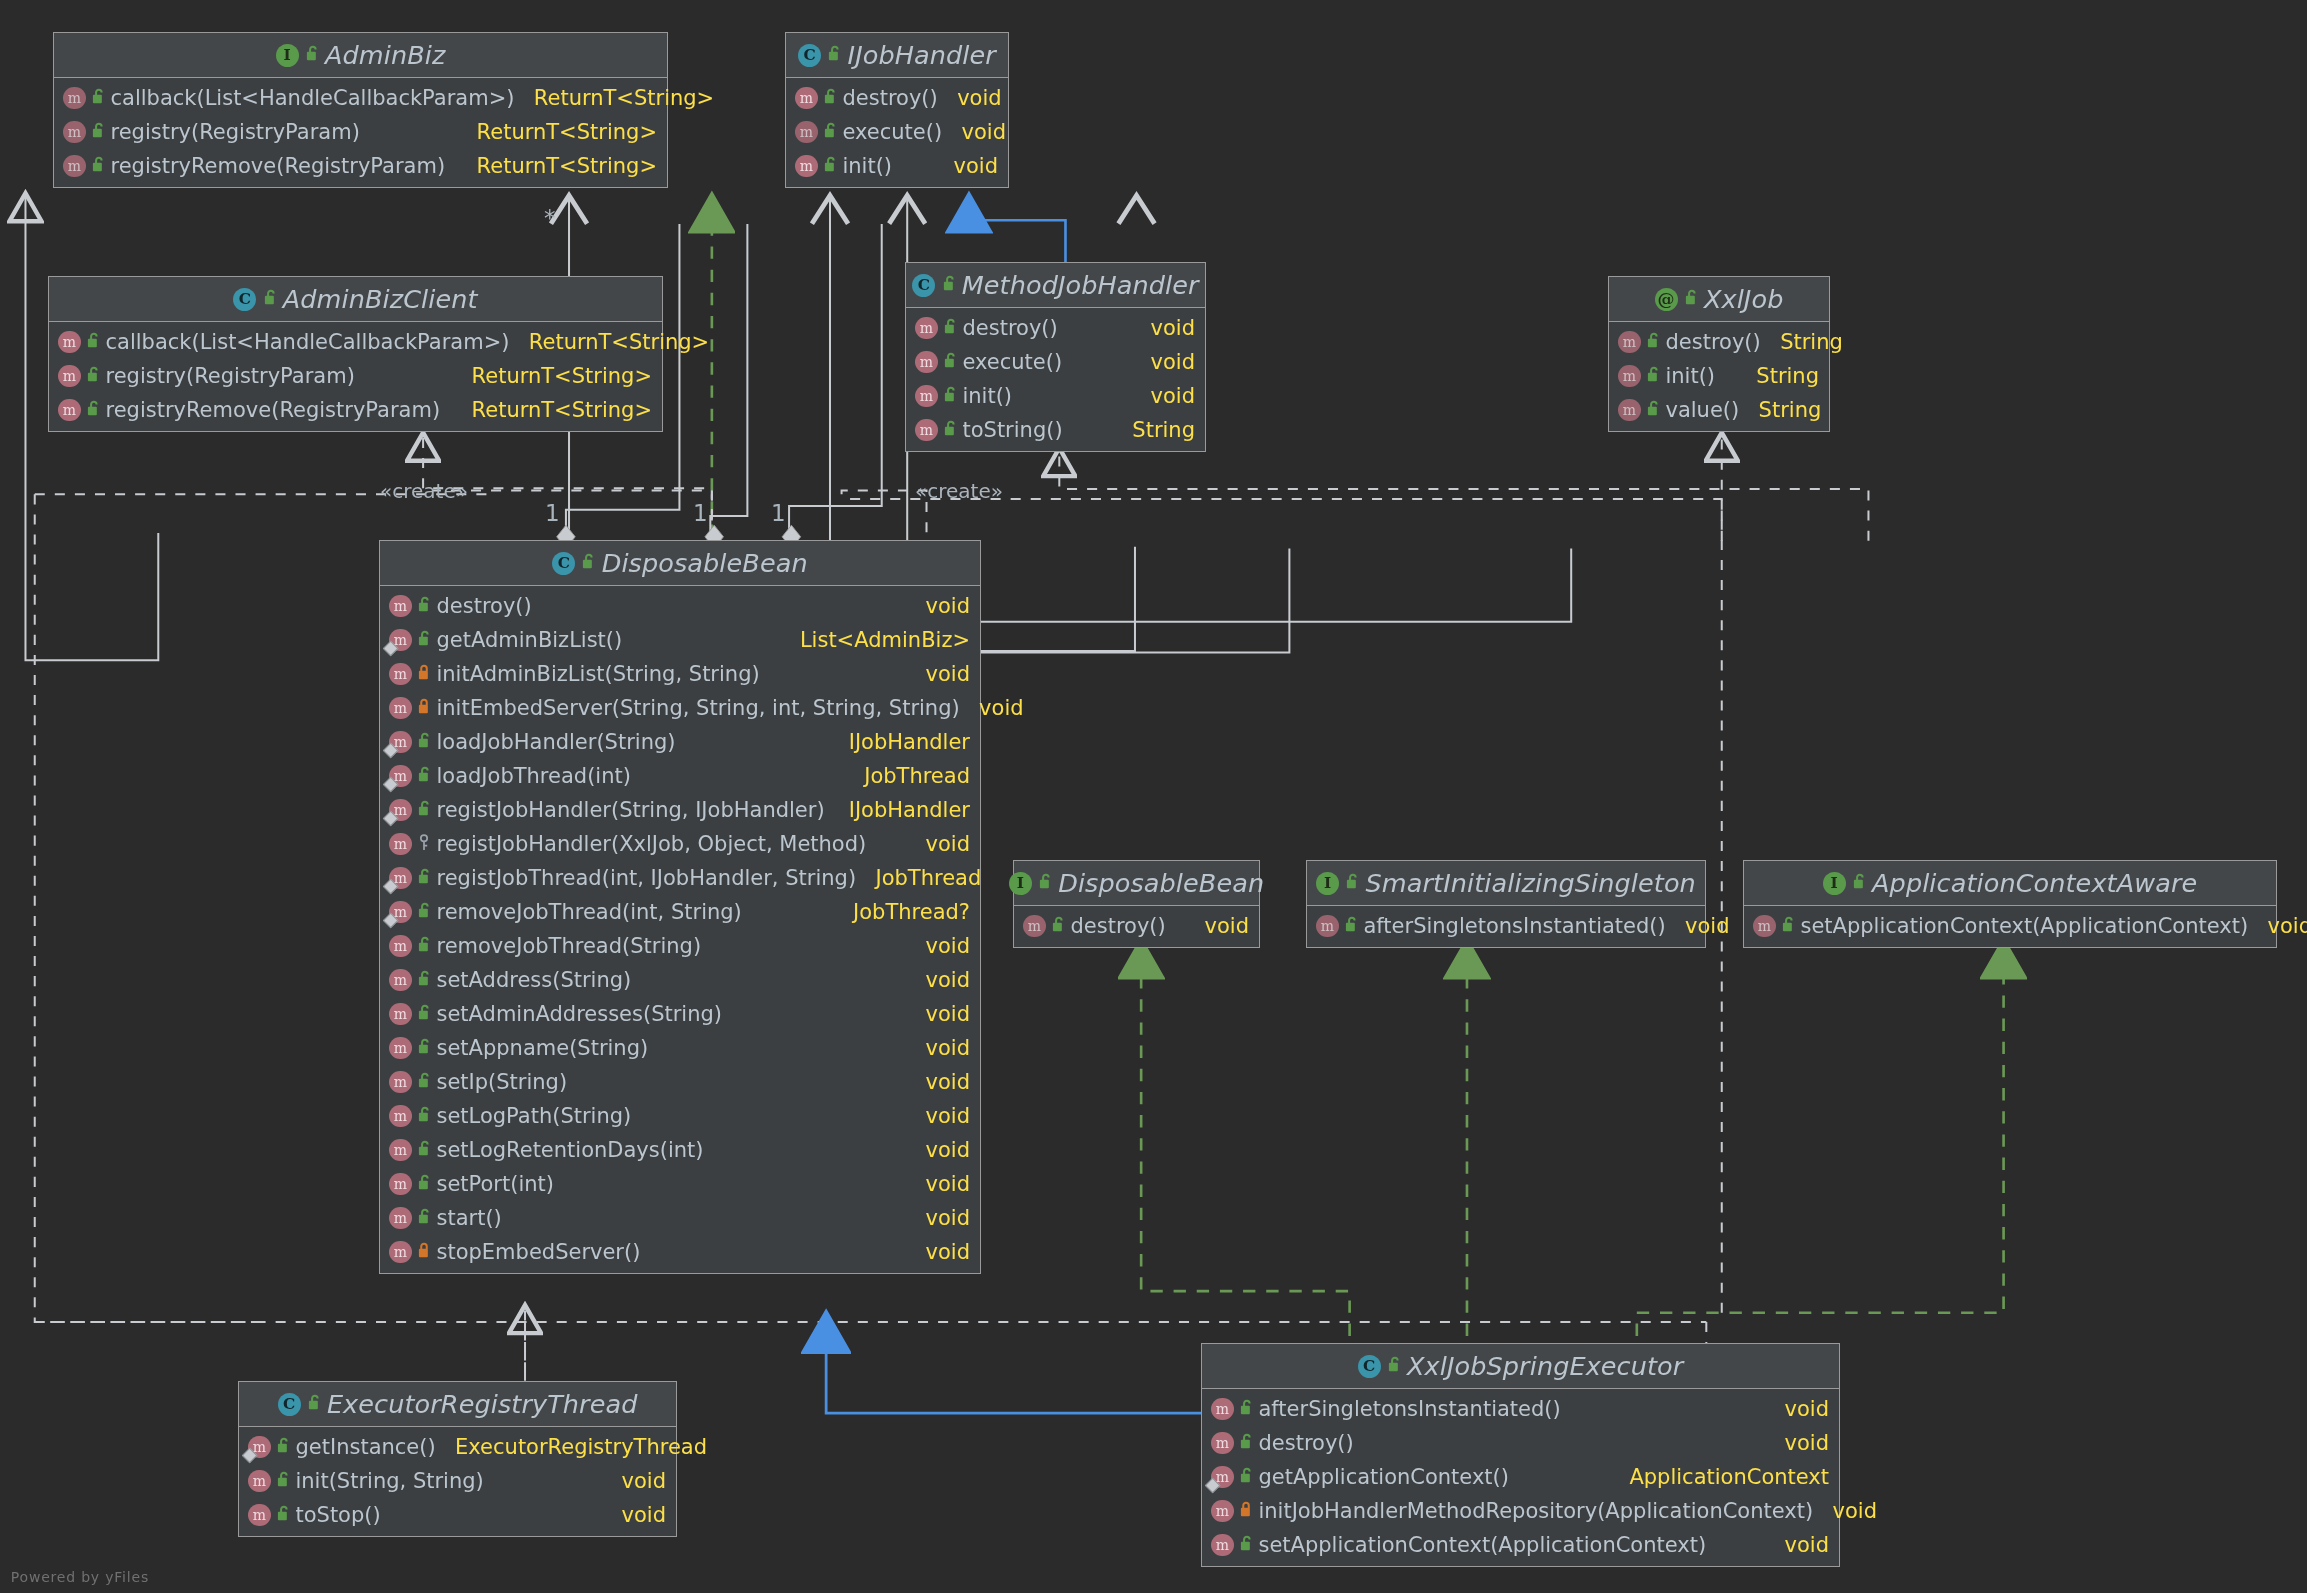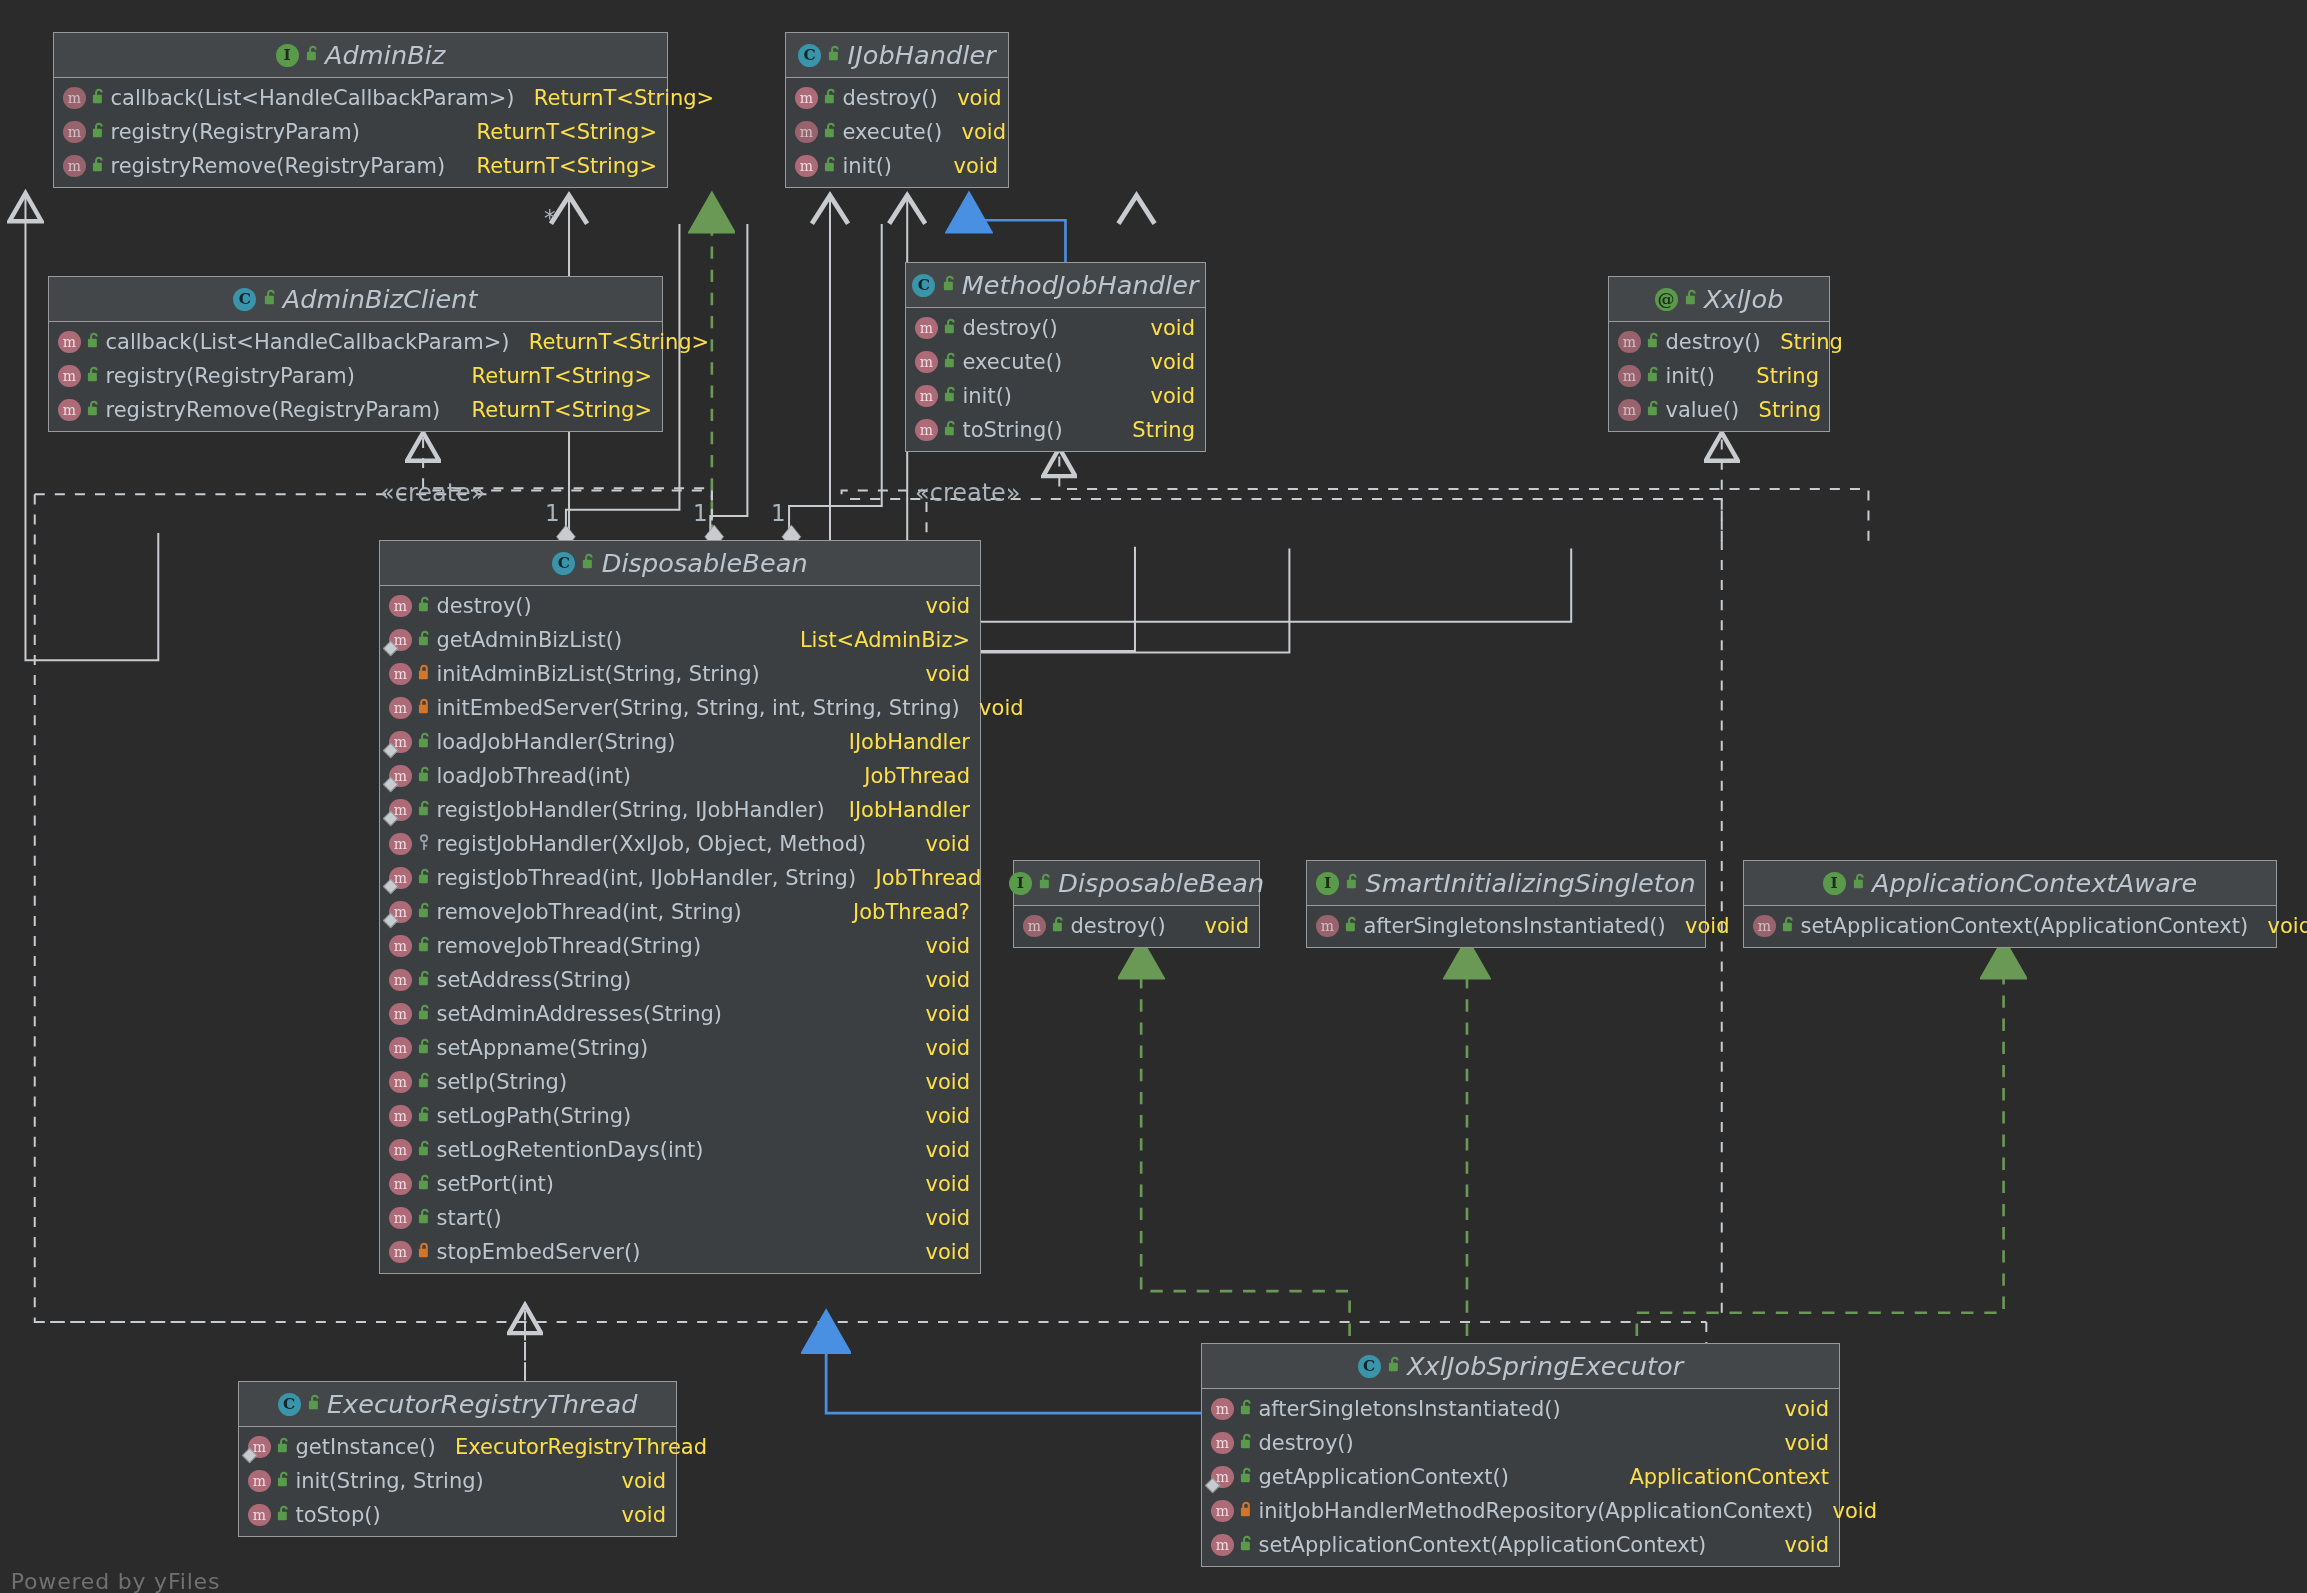--- a/index.html
+++ b/index.html
@@ -57,25 +57,25 @@
              display:flex;align-items:center;justify-content:center;
              font-size:14px;color:#f0dde1;font-family:"DejaVu Serif","Liberation Serif",serif;}
   .ic-method.abstract{background:#ad6b77;opacity:.82;}
   .ic-method.ov::after{
     content:"";position:absolute;left:-3.9px;bottom:-3.1px;width:9.3px;height:9.3px;background:#c8ccd0;
     transform:rotate(45deg);border:0.8px solid #8d9196;
   }
   .lock{width:14px;height:17px;flex:none;}
 
   .wm{
-    position:absolute;left:10.8px;top:1569px;color:#707070;font-size:22px;
+    position:absolute;left:10.8px;top:1569px;color:#707070;font-size:14px;
     font-family:"DejaVu Sans","Liberation Sans",sans-serif;letter-spacing:0.8px;
   }
   .edge-label{
-    position:absolute;color:#aab4bd;font-size:24px;white-space:nowrap;
+    position:absolute;color:#aab4bd;font-size:20px;white-space:nowrap;
   }
   .edge-label.mult{font-size:23px;}
 </style>
 </head>
 <body>
 
 <div id="canvas">
 
   <svg class="edges" viewBox="0 0 2988 2064">
     <defs>

